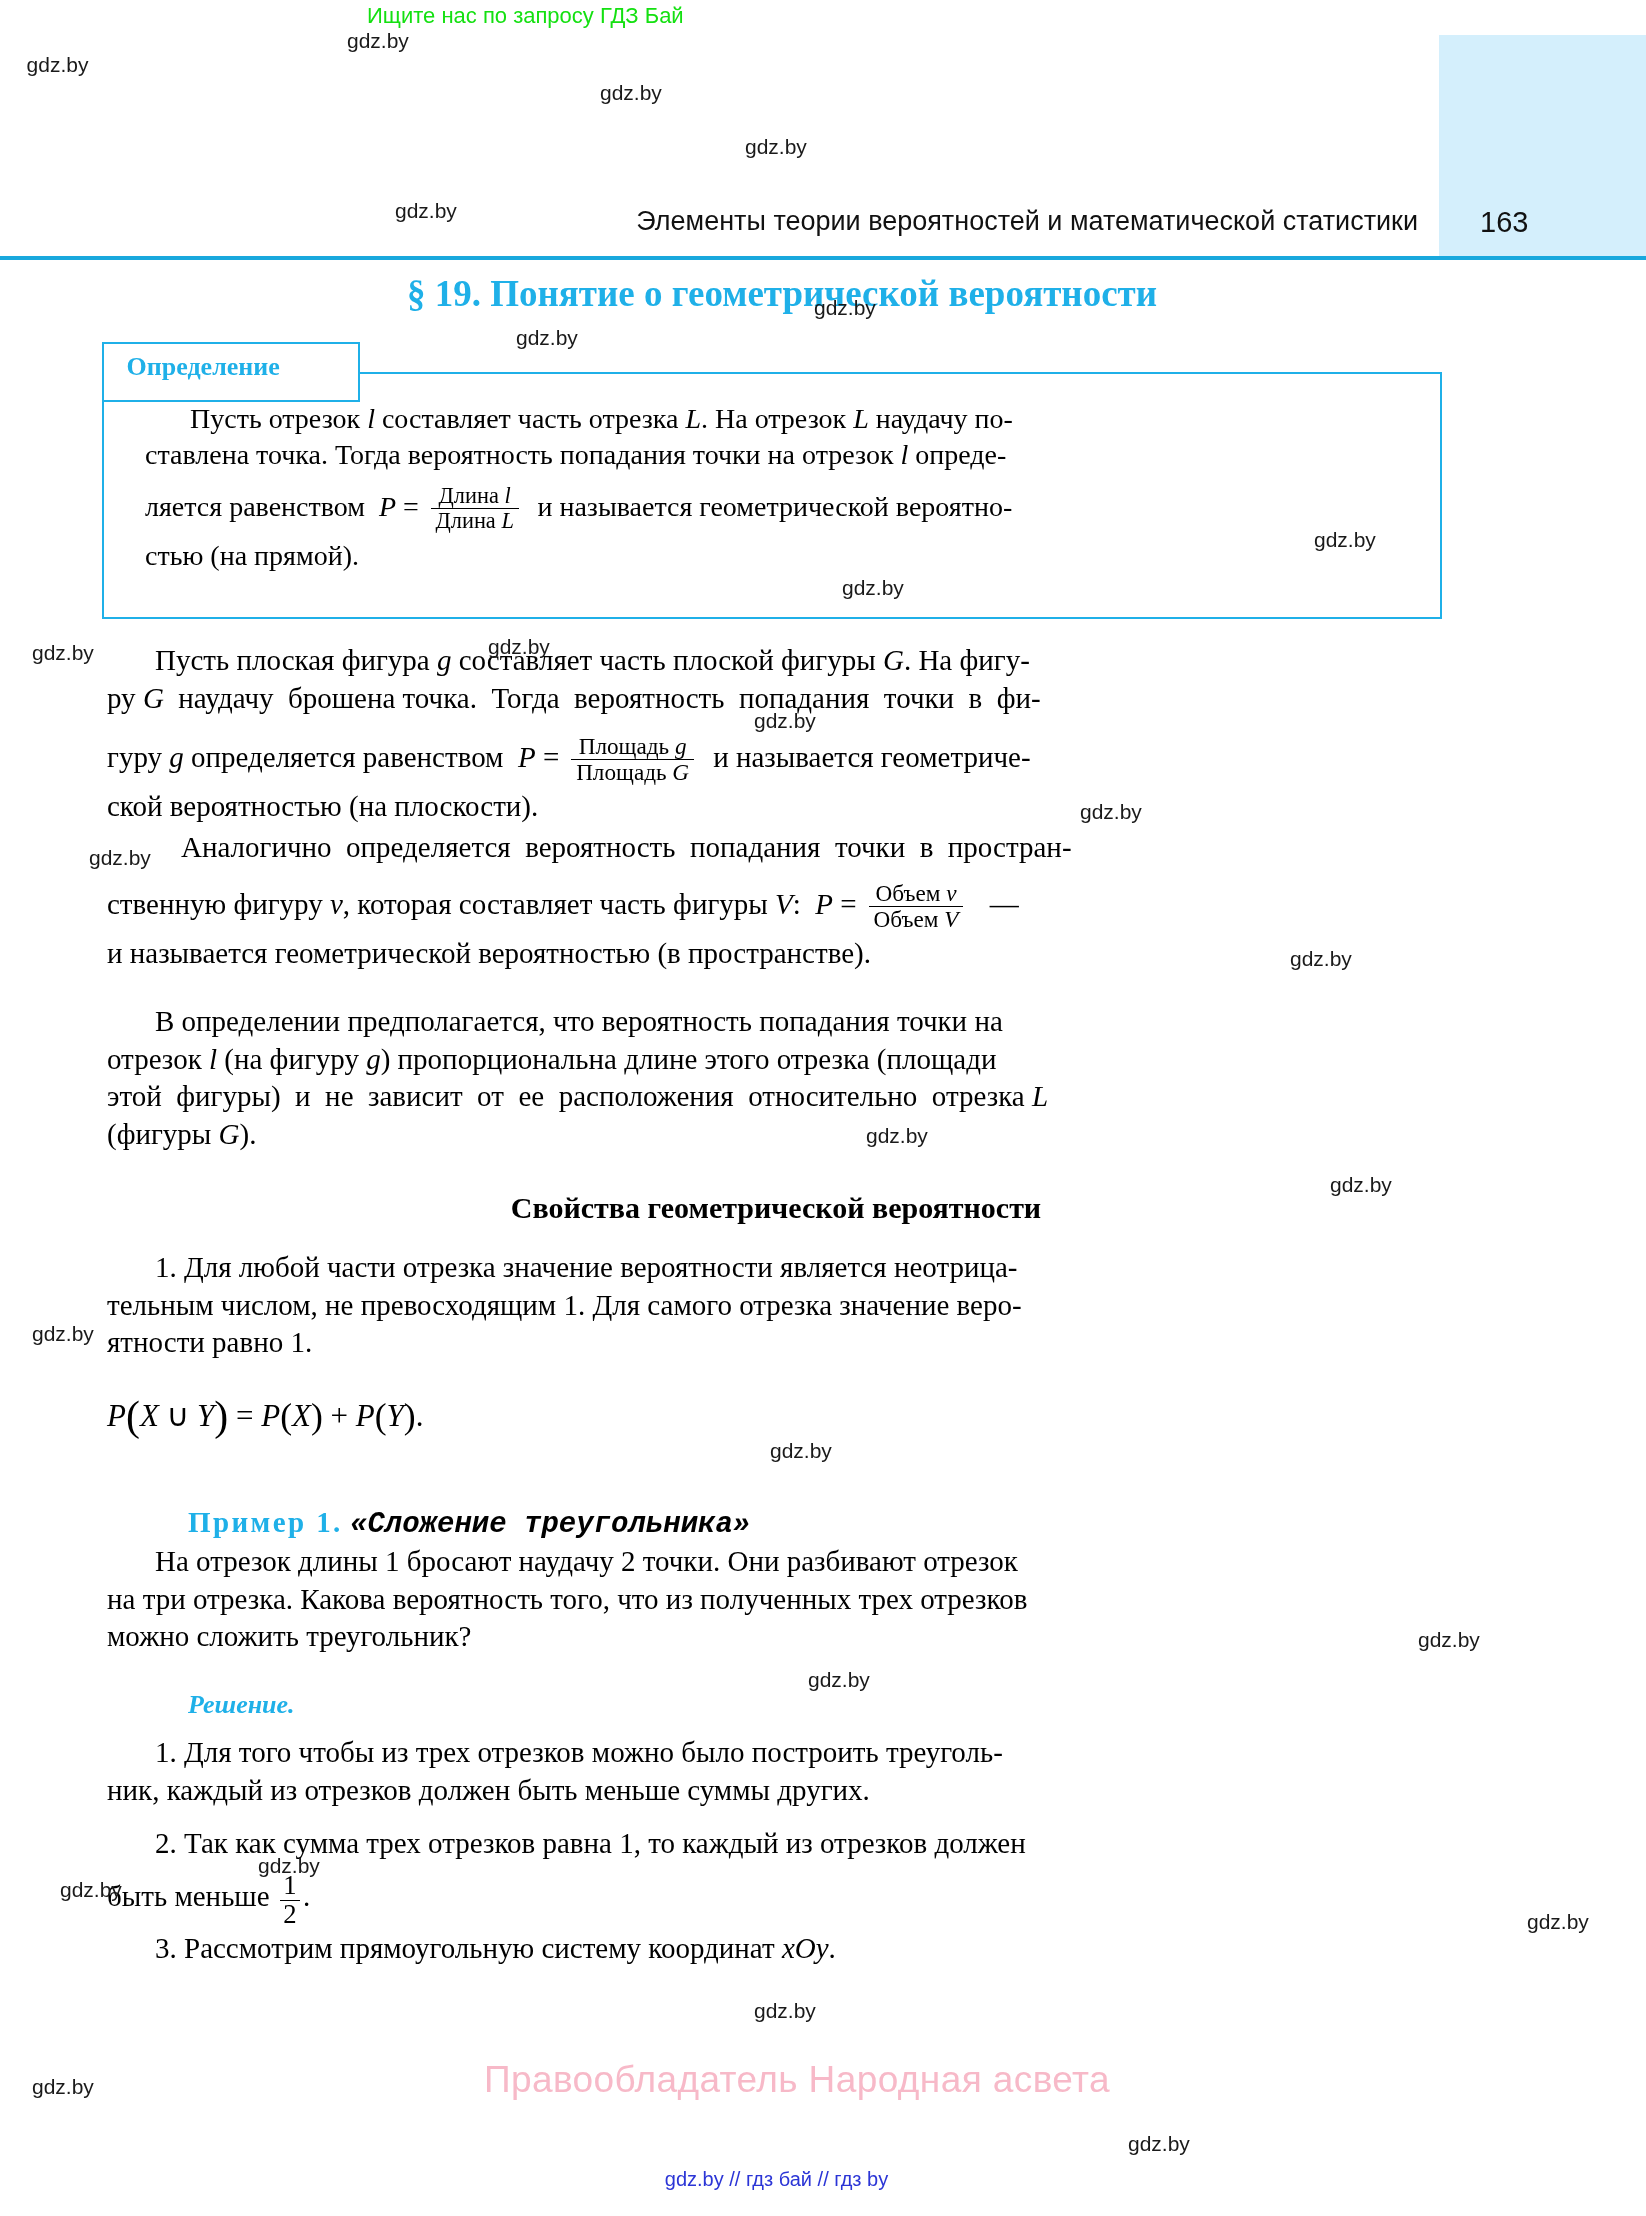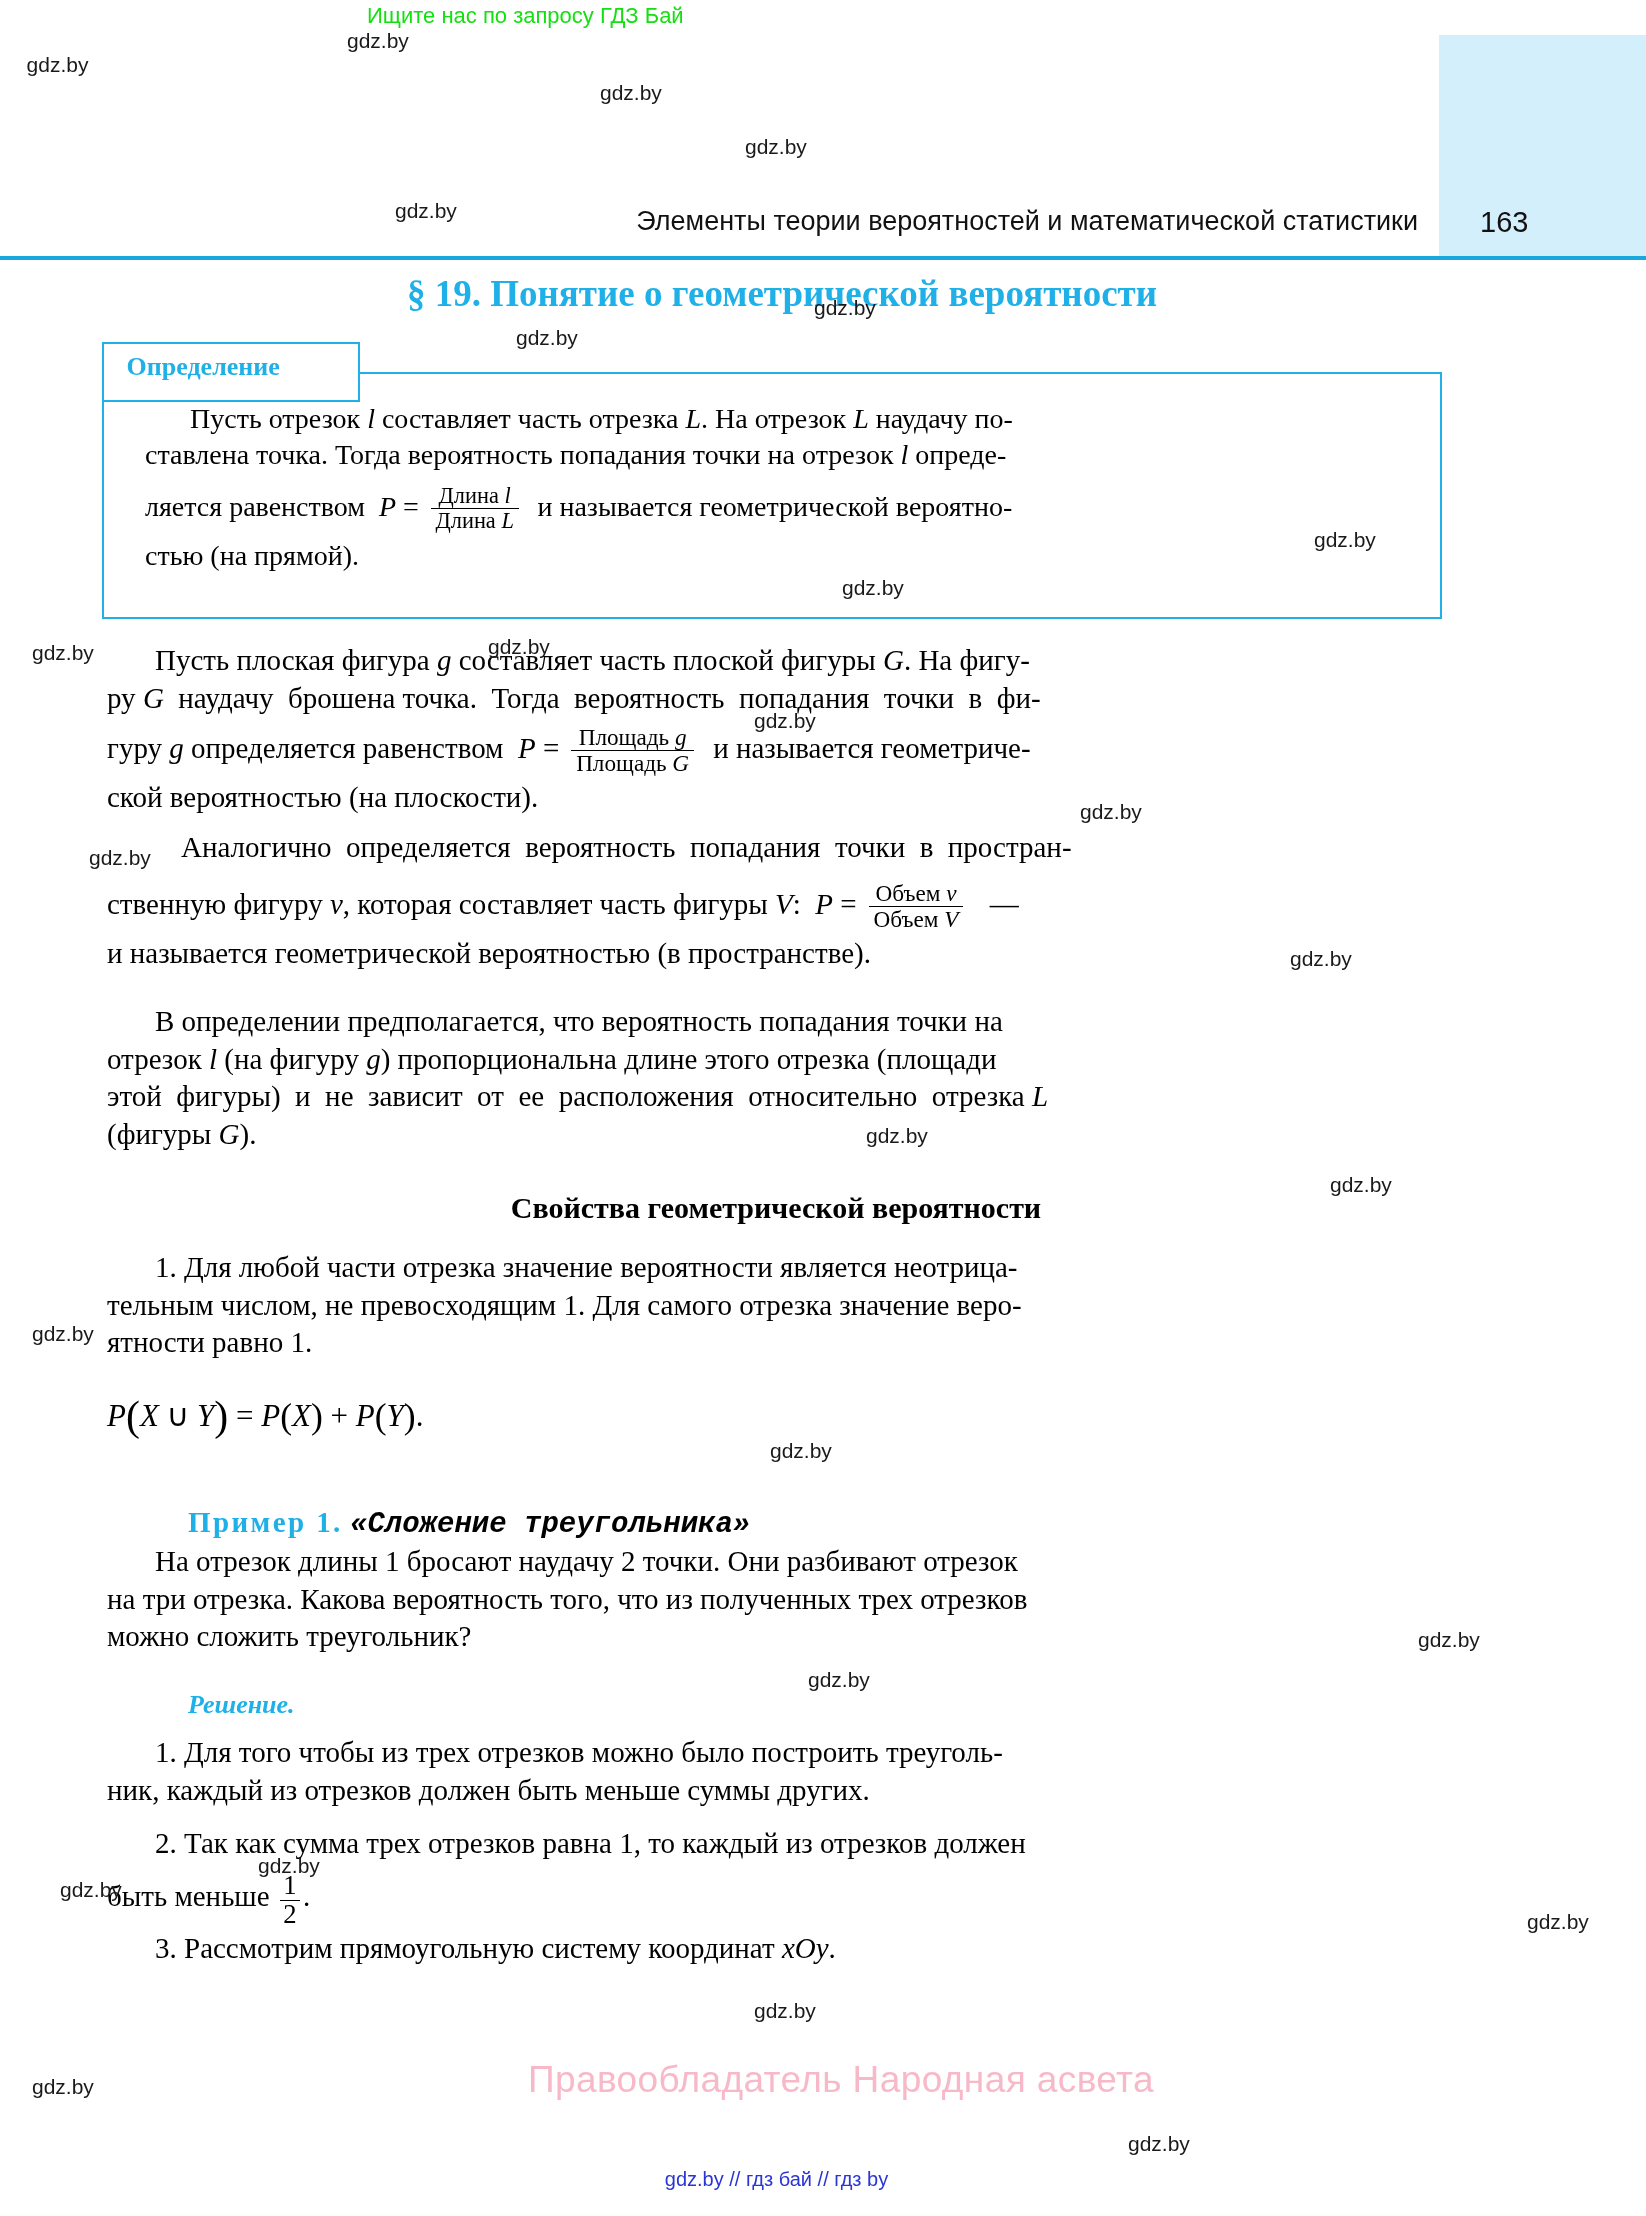--- a/index.html
+++ b/index.html
@@ -36,21 +36,20 @@
     font-weight: 400;
     white-space: nowrap;
   }
   .wm-pink {
     position: absolute;
     font-family: "Liberation Sans", sans-serif;
     color: #f7b9c8;
     font-size: 37px;
     white-space: nowrap;
     letter-spacing: 0.4px;
-    margin-left: 44px;
   }
   .wm-blue {
     position: absolute;
     font-family: "Liberation Sans", sans-serif;
     color: #2b35d6;
     font-size: 20px;
     white-space: nowrap;
   }
 
   
@@ -281,21 +280,21 @@
   <div class="wm" style="left:395px; top:199px;">gdz.by</div>
   <div class="wm" style="left:814px; top:296px;">gdz.by</div>
   <div class="wm" style="left:516px; top:326px;">gdz.by</div>
   <div class="wm" style="left:1314px; top:528px;">gdz.by</div>
   <div class="wm" style="left:842px; top:576px;">gdz.by</div>
   <div class="wm" style="left:32px;  top:641px;">gdz.by</div>
 
   <div class="bodytext para1">
     <p>Пусть&nbsp;плоская&nbsp;фигура <span class="mvar">g</span> составляет&nbsp;часть&nbsp;плоской&nbsp;фигуры <span class="mvar">G</span>. На&nbsp;фигу-<br>
     ру <span class="mvar">G</span>&nbsp;&nbsp;наудачу&nbsp;&nbsp;брошена&nbsp;точка.&nbsp;&nbsp;Тогда&nbsp;&nbsp;вероятность&nbsp;&nbsp;попадания&nbsp;&nbsp;точки&nbsp;&nbsp;в&nbsp;&nbsp;фи-</p>
-    <p class="noindent" style="margin-top:8px;">
+    <p class="noindent" style="margin-top:17px;">
       гуру <span class="mvar">g</span> определяется&nbsp;равенством&nbsp;&nbsp;<span class="mvar">P</span> =
       <span class="frac">
         <span class="num">Площадь <span class="mvar">g</span></span>
         <span class="den">Площадь <span class="mvar">G</span></span>
       </span>
       &nbsp;и&nbsp;называется&nbsp;геометриче-</p>
     <p class="noindent" style="margin-top:3.2px;">ской&nbsp;вероятностью&nbsp;(на&nbsp;плоскости).</p>
   </div>
 
   <div class="wm" style="left:488px; top:635px;">gdz.by</div>

